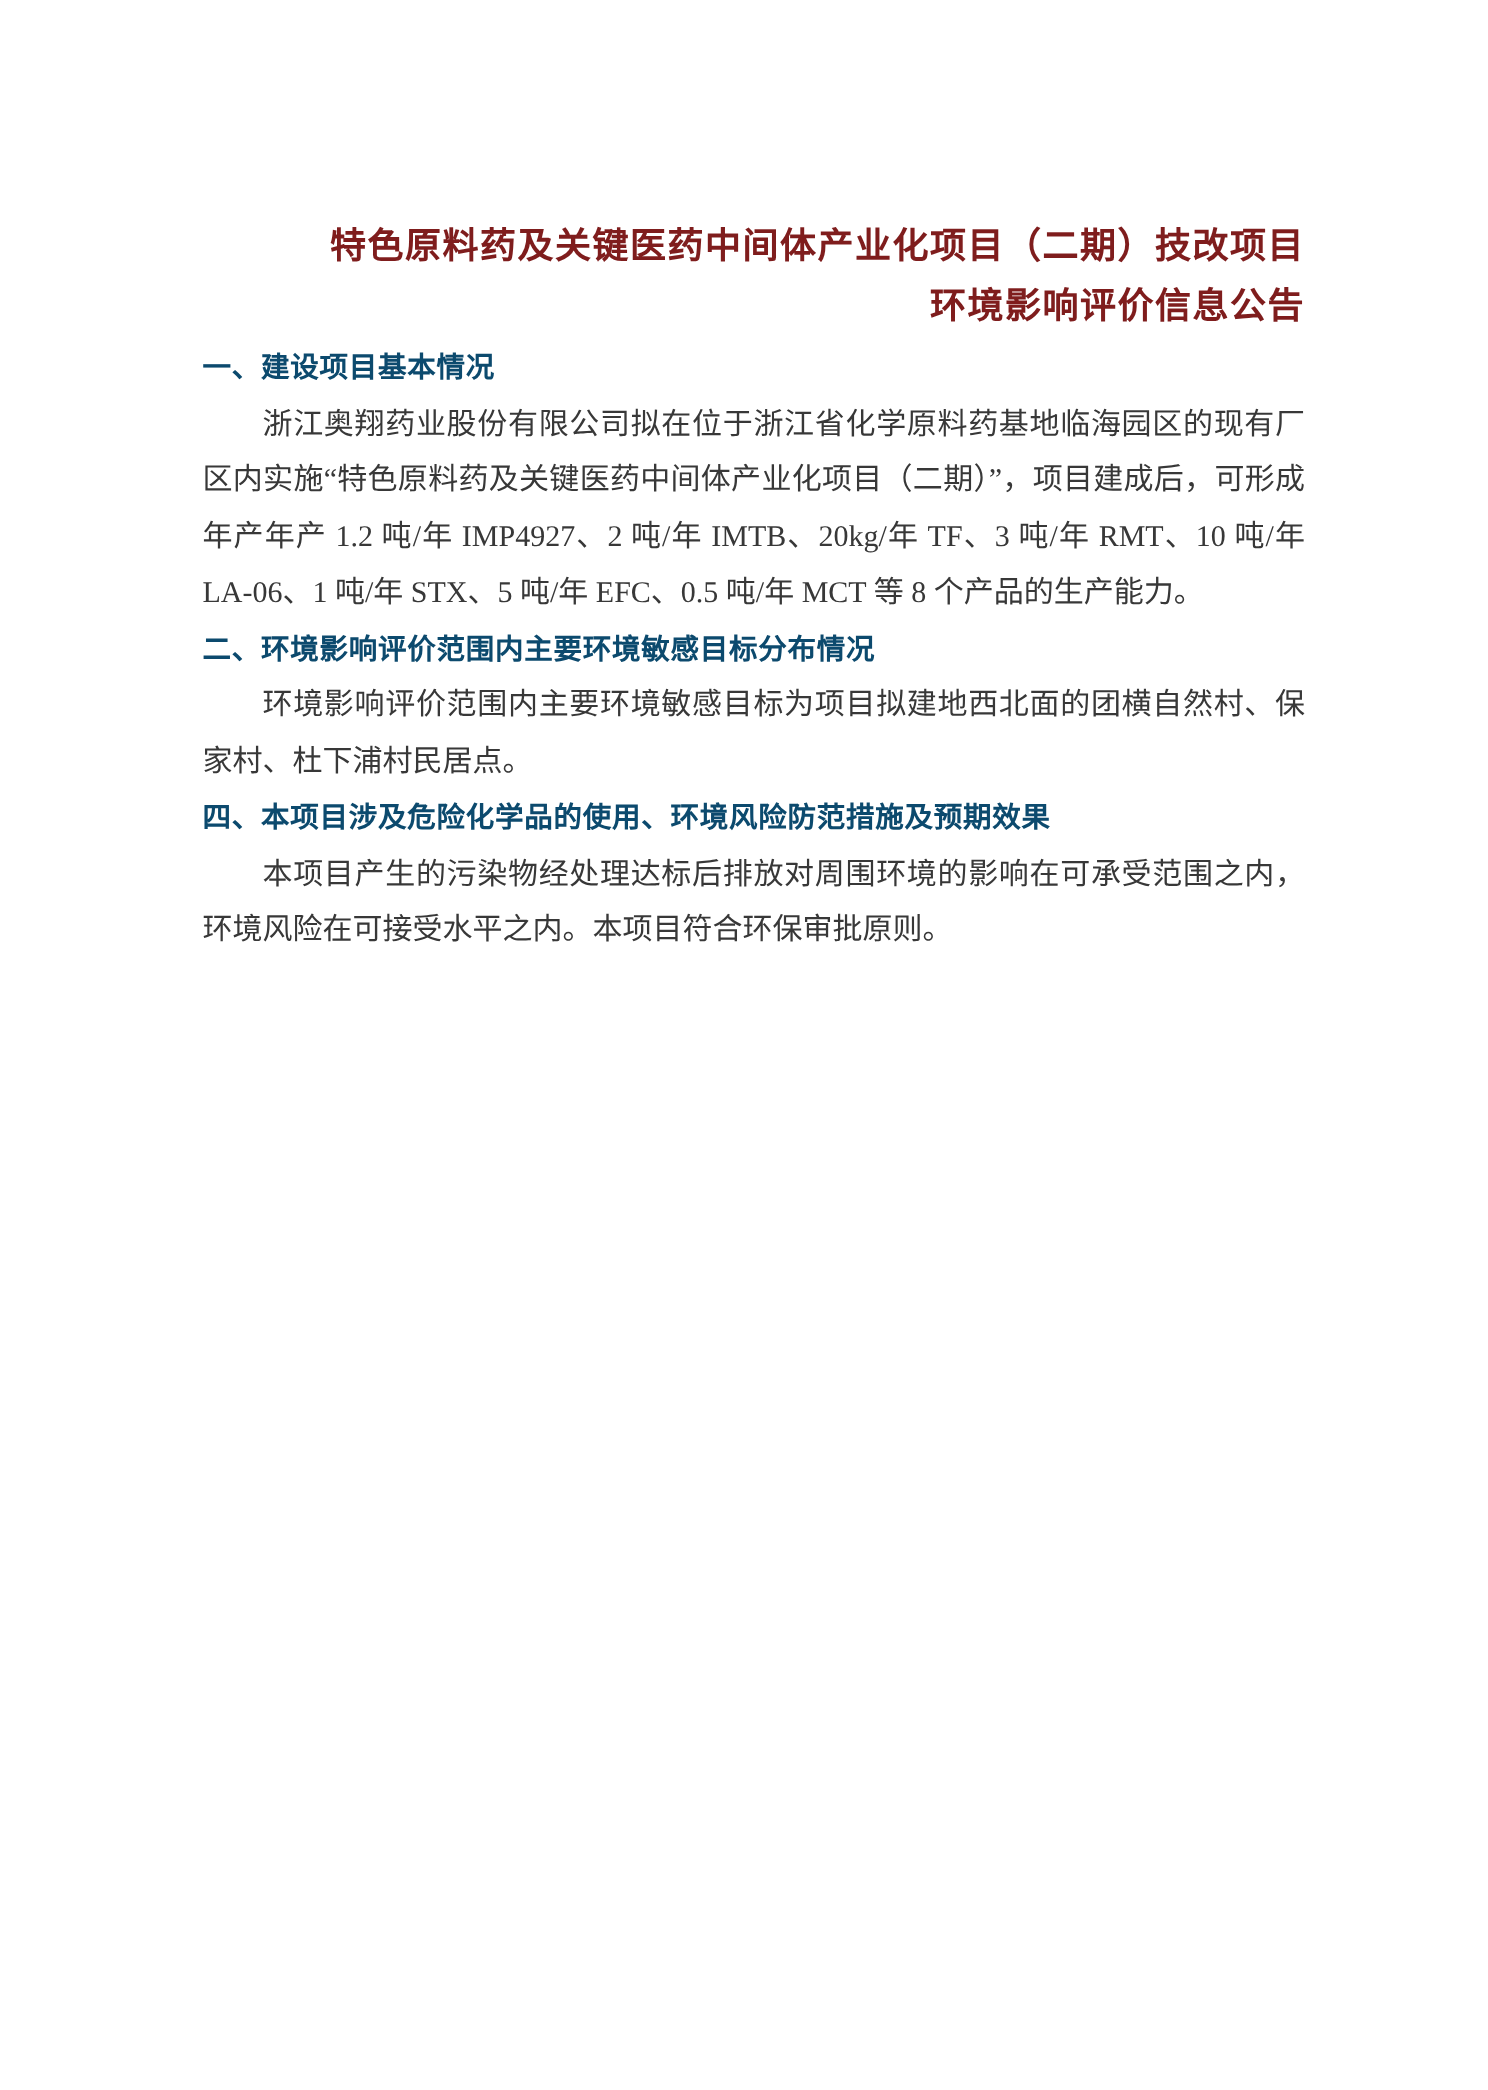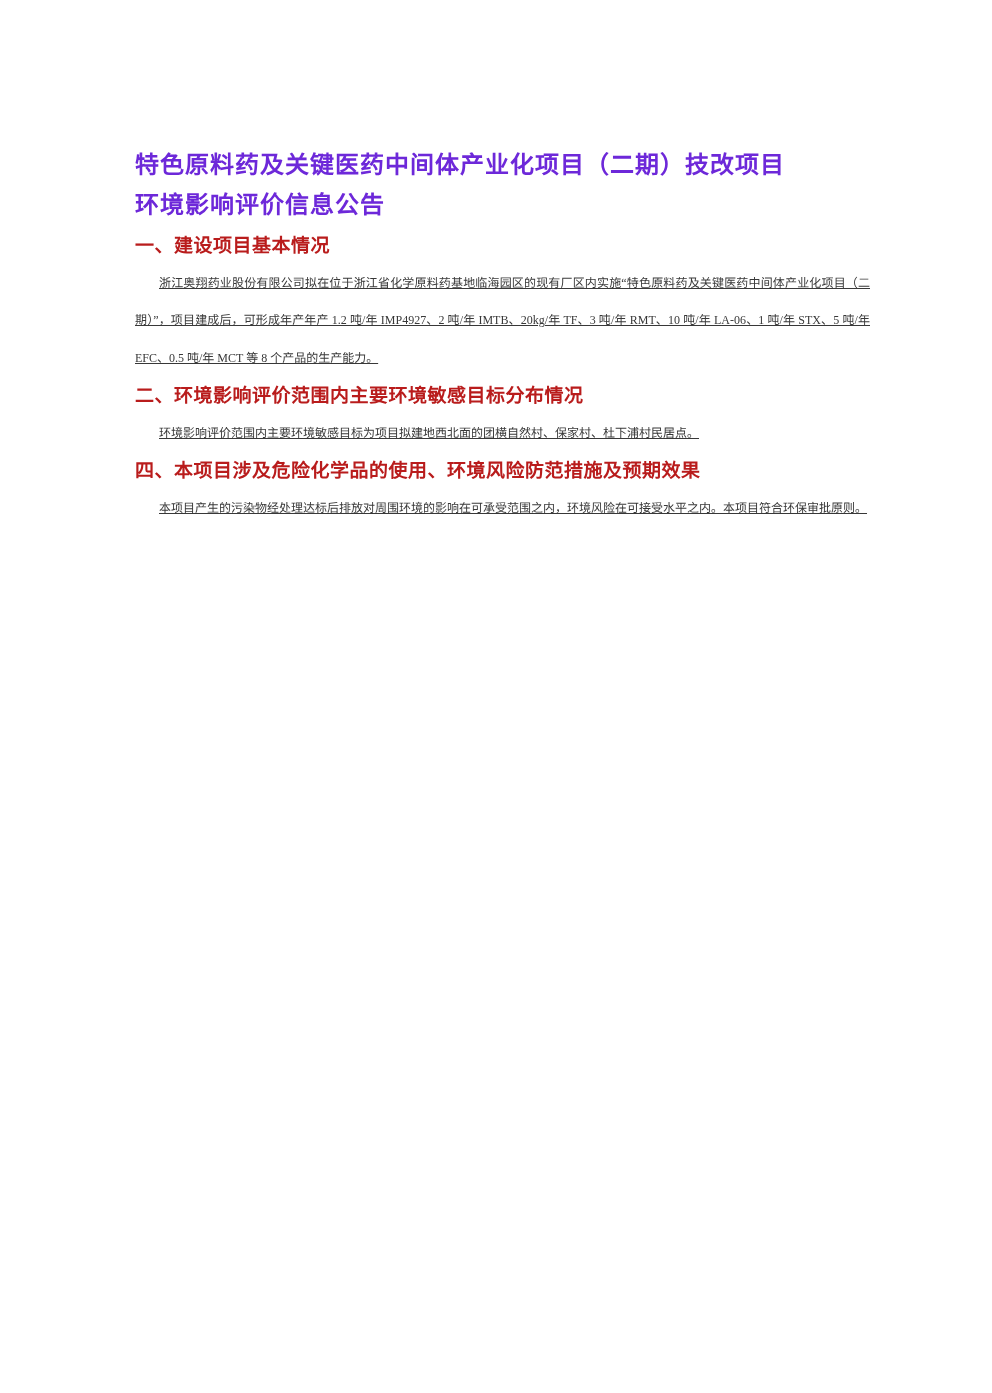--- a/index.html
+++ b/index.html
@@ -15,48 +15,47 @@
     overflow: hidden;
   }
   .content {
     position: absolute;
     left: 135px;
     top: 145px;
     width: 735px;
     color: #333333;
   }
   .doc-title {
-    text-align: left;
+    text-align: right;
     font-family: Liberation Sans, sans-serif;
     font-weight: bold;
     font-size: 24px;
     line-height: 40px;
     letter-spacing: 1px;
-    color: #6d28d9;
+    color: #7f1d1d;
     margin: 0 0 2px 0;
   }
   .section-heading {
     font-family: "Liberation Sans", "DejaVu Sans", sans-serif;
     font-weight: bold;
     font-size: 19px;
     line-height: 37.5px;
     letter-spacing: 0.5px;
-    color: #b91c1c;
+    color: #0c4a6e;
     margin: 0;
   }
   .section-para {
     font-family: "Liberation Serif", "DejaVu Serif", serif;
-    font-size: 12px;
+    font-size: 20px;
     line-height: 37.5px;
     margin: 0;
     text-align: justify;
     text-justify: inter-ideograph;
     text-indent: 2em;
     color: #383838;
-    text-decoration: underline;
   }
 </style>
 </head>
 <body>
 
 <div class="page">
   <div class="content">
 
     <h1 class="doc-title">
       <span>特色原料药及关键医药中间体产业化项目（二期）技改项目</span><br>

